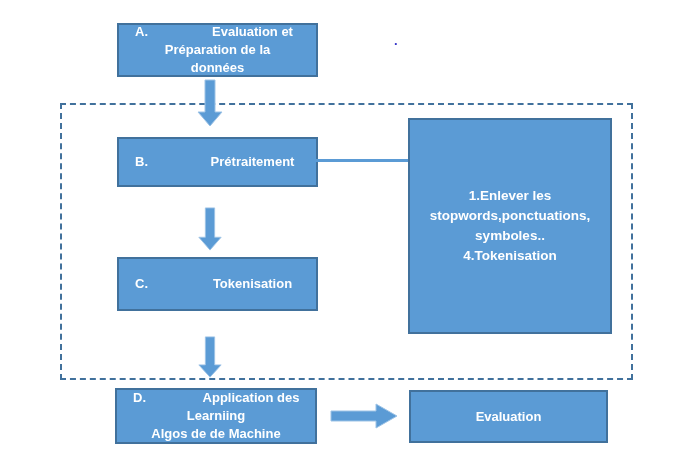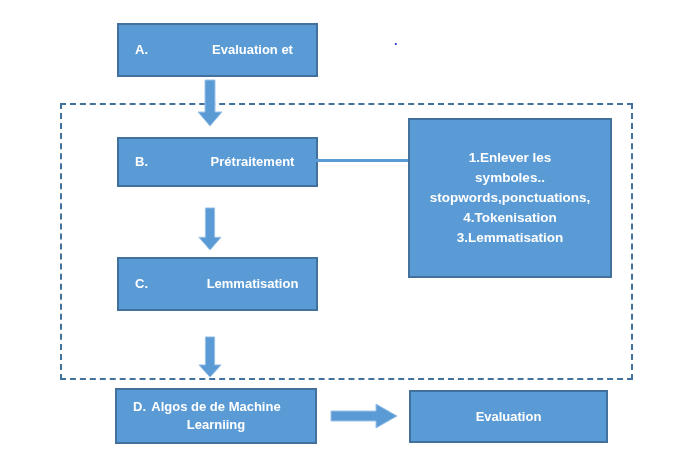--- a/index.html
+++ b/index.html
@@ -14,21 +14,21 @@
   .box {
     position:absolute; background:#5B9BD5; border:2px solid #41719C;
     box-sizing:border-box; color:#ffffff; font-weight:bold; font-size:13px;
     line-height:18px; display:flex; flex-direction:column; justify-content:center;
     text-align:center; z-index:2;
   }
   .box-a { left:117px; top:23px;  width:201px; height:54px; }
   .box-b { left:117px; top:137px; width:201px; height:50px; }
   .box-c { left:117px; top:257px; width:201px; height:54px; }
   .box-d { left:115px; top:388px; width:202px; height:56px; }
-  .box-side { left:408px; top:118px; width:204px; height:160px; font-size:13.5px; line-height:20px; }
+  .box-side { left:408px; top:118px; width:204px; height:216px; font-size:13.5px; line-height:20px; }
   .box-eval { left:409px; top:390px; width:199px; height:53px; }
   .bline { width:100%; }
   .bline.frst { position:relative; padding-left:70px; box-sizing:border-box; }
   .lbl { position:absolute; left:16px; top:0; }
   .connector {
     position:absolute; left:316px; top:159px; width:94px; height:3px;
     background:#5B9BD5; z-index:2;
   }
   .arrow { position:absolute; z-index:3; }
   .arrow polygon { fill:#5B9BD5; stroke:#9DC3E6; stroke-width:1; }
@@ -46,66 +46,68 @@
 
 <div class="canvas">
 
   <div class="dashed-region"></div>
 
   <div class="box box-a">
     <div class="bline frst">
       <span class="lbl">A.</span>
       <span>Evaluation et</span>
     </div>
+    <div class="bline">Préparation de la</div>
+    <div class="bline">données</div>
   </div>
 
   <span class="stray">.</span>
 
   <svg class="arrow arrow-ab" width="28" height="48" viewBox="0 0 28 48" preserveAspectRatio="none">
     <polygon points="9,1 19,1 19,33 26,33 14,47 2,33 9,33"></polygon>
   </svg>
 
   <div class="box box-b">
     <div class="bline frst">
       <span class="lbl">B.</span>
       <span>Prétraitement</span>
     </div>
   </div>
 
   <div class="connector"></div>
 
   <div class="box box-side">
     <div class="bline">1.Enlever les</div>
+    <div class="bline">stopwords,ponctuations,</div>
     <div class="bline">symboles..</div>
-    <div class="bline">stopwords,ponctuations,</div>
     <div class="bline">4.Tokenisation</div>
-    <div class="bline">3.Lemmatisation</div>
   </div>
 
   <svg class="arrow arrow-bc" width="26" height="44" viewBox="0 0 28 48" preserveAspectRatio="none">
     <polygon points="9,1 19,1 19,33 26,33 14,47 2,33 9,33"></polygon>
   </svg>
 
   <div class="box box-c">
     <div class="bline frst">
       <span class="lbl">C.</span>
-      <span>Lemmatisation</span>
+      <span>Tokenisation</span>
     </div>
   </div>
 
   <svg class="arrow arrow-cd" width="26" height="42" viewBox="0 0 28 48" preserveAspectRatio="none">
     <polygon points="9,1 19,1 19,33 26,33 14,47 2,33 9,33"></polygon>
   </svg>
 
   <div class="box box-d">
     <div class="bline frst">
       <span class="lbl">D.</span>
+      <span>Application des</span>
     </div>
+    <div class="bline">Learniing</div>
     <div class="bline">Algos de de Machine</div>
-    <div class="bline">Learniing</div>
   </div>
 
   <svg class="arrow arrow-de" width="68" height="26" viewBox="0 0 68 26" preserveAspectRatio="none">
     <polygon points="1,8 46,8 46,1 67,13 46,25 46,18 1,18"></polygon>
   </svg>
 
   <div class="box box-eval">
     <div class="bline">Evaluation</div>
   </div>
 

